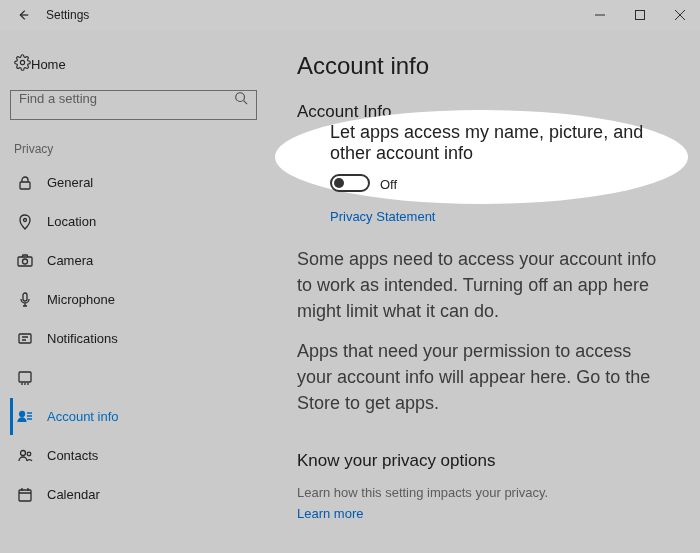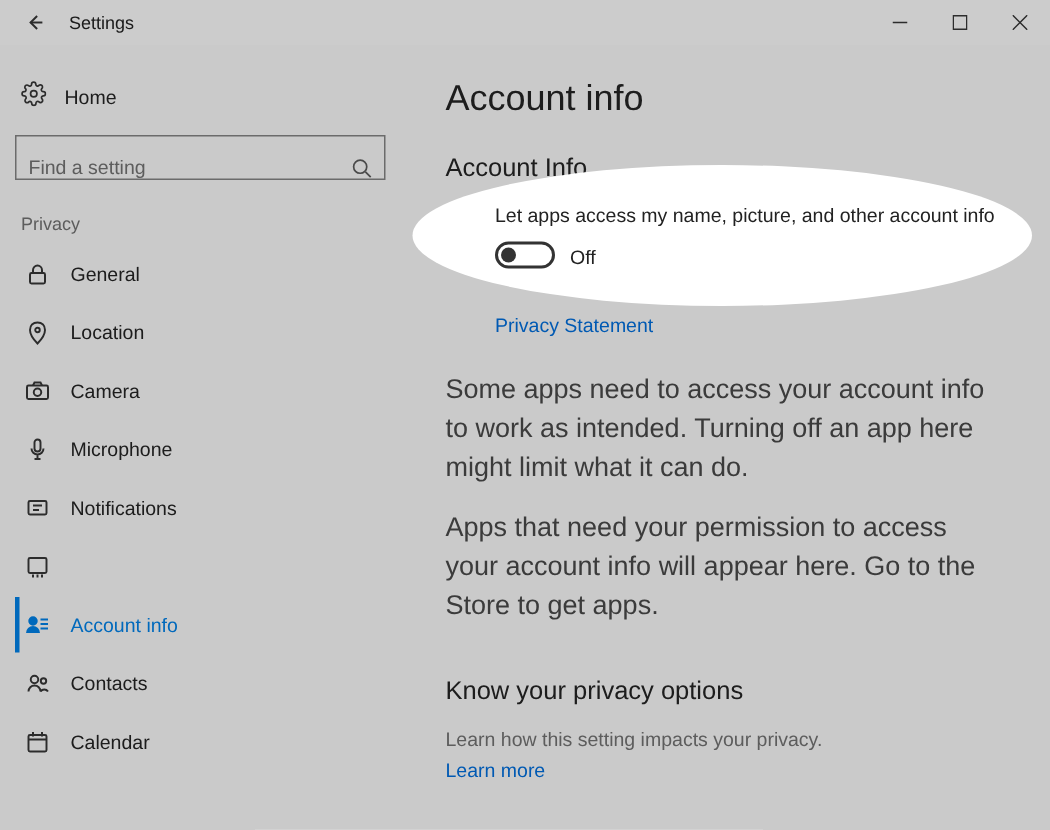--- a/index.html
+++ b/index.html
@@ -46,28 +46,27 @@
     }
     
     .app { display: flex; height: calc(100% - 30px); }
     .sidebar {
       width: 267px;
       padding: 18px 10px 10px 10px;
       overflow: hidden;
     }
     .home-row {
       display: flex; align-items: center;
-      gap: 12px;
       padding: 6px 4px;
       cursor: pointer;
       margin-bottom: 10px;
     }
     .home-row svg { width: 17px; height: 17px; }
     .search-box {
-      display: flex; align-items: flex-end;
+      display: flex; align-items: flex-start;
       border: 1px solid #7a7a7a;
       height: 30px;
       padding: 0 8px;
       margin-bottom: 22px;
       background: transparent;
     }
     .search-box input {
       border: none; outline: none; background: transparent;
       font-size: 13px; font-family: inherit;
       flex: 1;
@@ -94,21 +93,21 @@
     .nav-item.active .icon svg { stroke: #0078d7; fill: #0078d7; }
     
     .main {
       flex: 1;
       padding: 22px 30px 10px 30px;
       overflow: hidden;
     }
     h1 { font-size: 24px; font-weight: 400; margin-bottom: 22px; }
     h2 { font-size: 17px; font-weight: 400; margin-bottom: 14px; }
     .section { margin-bottom: 34px; }
-    .toggle-desc { font-size: 13px; margin-bottom: 10px; }
+    .toggle-desc { font-size: 18px; margin-bottom: 10px; }
     .toggle-row { display: flex; align-items: flex-end; gap: 10px; margin-bottom: 14px; }
     .toggle {
       width: 40px; height: 18px;
       border: 2px solid #333;
       border-radius: 18px;
       position: relative;
       cursor: pointer;
       background: transparent;
     }
     .toggle .knob {

